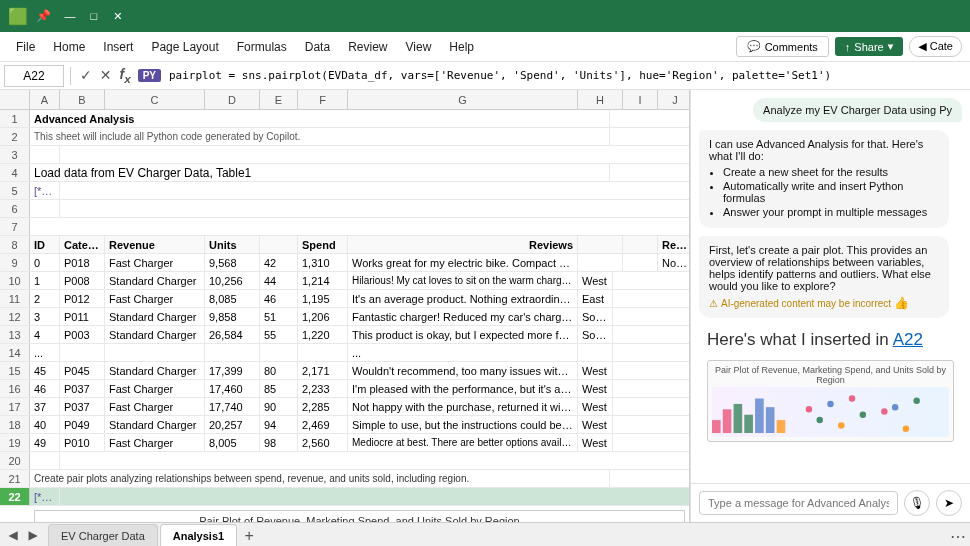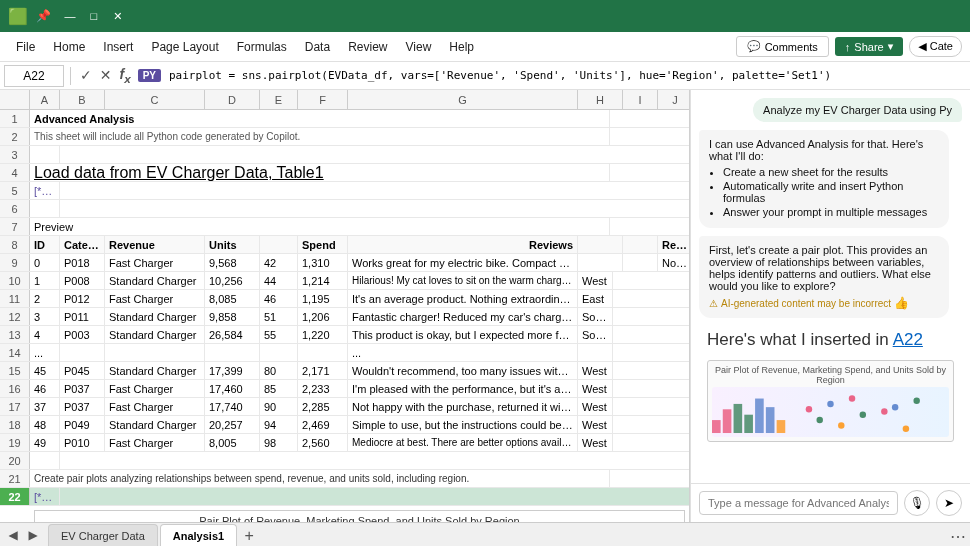--- a/index.html
+++ b/index.html
@@ -396,36 +396,35 @@
       <div class="cell col-a" style="font-size:10px;min-width:580px;color:#555;">This sheet will include all Python code generated by Copilot.</div>
     </div>
 
     <div class="grid-row">
       <div class="row-num">3</div>
       <div class="cell col-a"></div>
     </div>
 
     <div class="grid-row">
       <div class="row-num">4</div>
-      <div class="cell col-a" style="font-size:16px;min-width:580px;text-decoration:underline;">Load data from EV Charger Data, Table1</div>
+      <div class="cell col-a" style="font-size:12px;min-width:580px;">Load data from EV Charger Data, Table1</div>
     </div>
 
     <div class="grid-row">
       <div class="row-num">5</div>
       <div class="cell col-a" style="color:#5b4da0;font-size:11px;">[*]DataFrame</div>
     </div>
 
     <div class="grid-row">
       <div class="row-num">6</div>
       <div class="cell col-a"></div>
     </div>
 
     <div class="grid-row">
       <div class="row-num">7</div>
-      <div class="cell col-a" style="font-size:11px;min-width:580px;">Preview</div>
     </div>
 
     <div class="grid-row" style="background:#f9f9f9;">
       <div class="row-num">8</div>
       <div class="cell col-a bold" style="font-weight:bold;">ID</div>
       <div class="cell col-b bold" style="font-weight:bold;">Category</div>
       <div class="cell col-c bold" style="font-weight:bold;">Revenue</div>
       <div class="cell col-d bold" style="font-weight:bold;">Units</div>
       <div class="cell col-e bold" style="font-weight:bold;"></div>
       <div class="cell col-f bold" style="font-weight:bold;">Spend</div>
@@ -533,21 +532,21 @@
       <div class="cell col-b">P037</div>
       <div class="cell col-c">Fast Charger</div>
       <div class="cell col-d">17,740</div>
       <div class="cell col-e">90</div>
       <div class="cell col-f">2,285</div>
       <div class="cell col-g">Not happy with the purchase, returned it within a week.</div>
       <div class="cell col-j">West</div>
     </div>
     <div class="grid-row">
       <div class="row-num">18</div>
-      <div class="cell col-a">48</div>
+      <div class="cell col-a">40</div>
       <div class="cell col-b">P049</div>
       <div class="cell col-c">Standard Charger</div>
       <div class="cell col-d">20,257</div>
       <div class="cell col-e">94</div>
       <div class="cell col-f">2,469</div>
       <div class="cell col-g">Simple to use, but the instructions could be clearer.</div>
       <div class="cell col-j">West</div>
     </div>
     <div class="grid-row">
       <div class="row-num">19</div>

